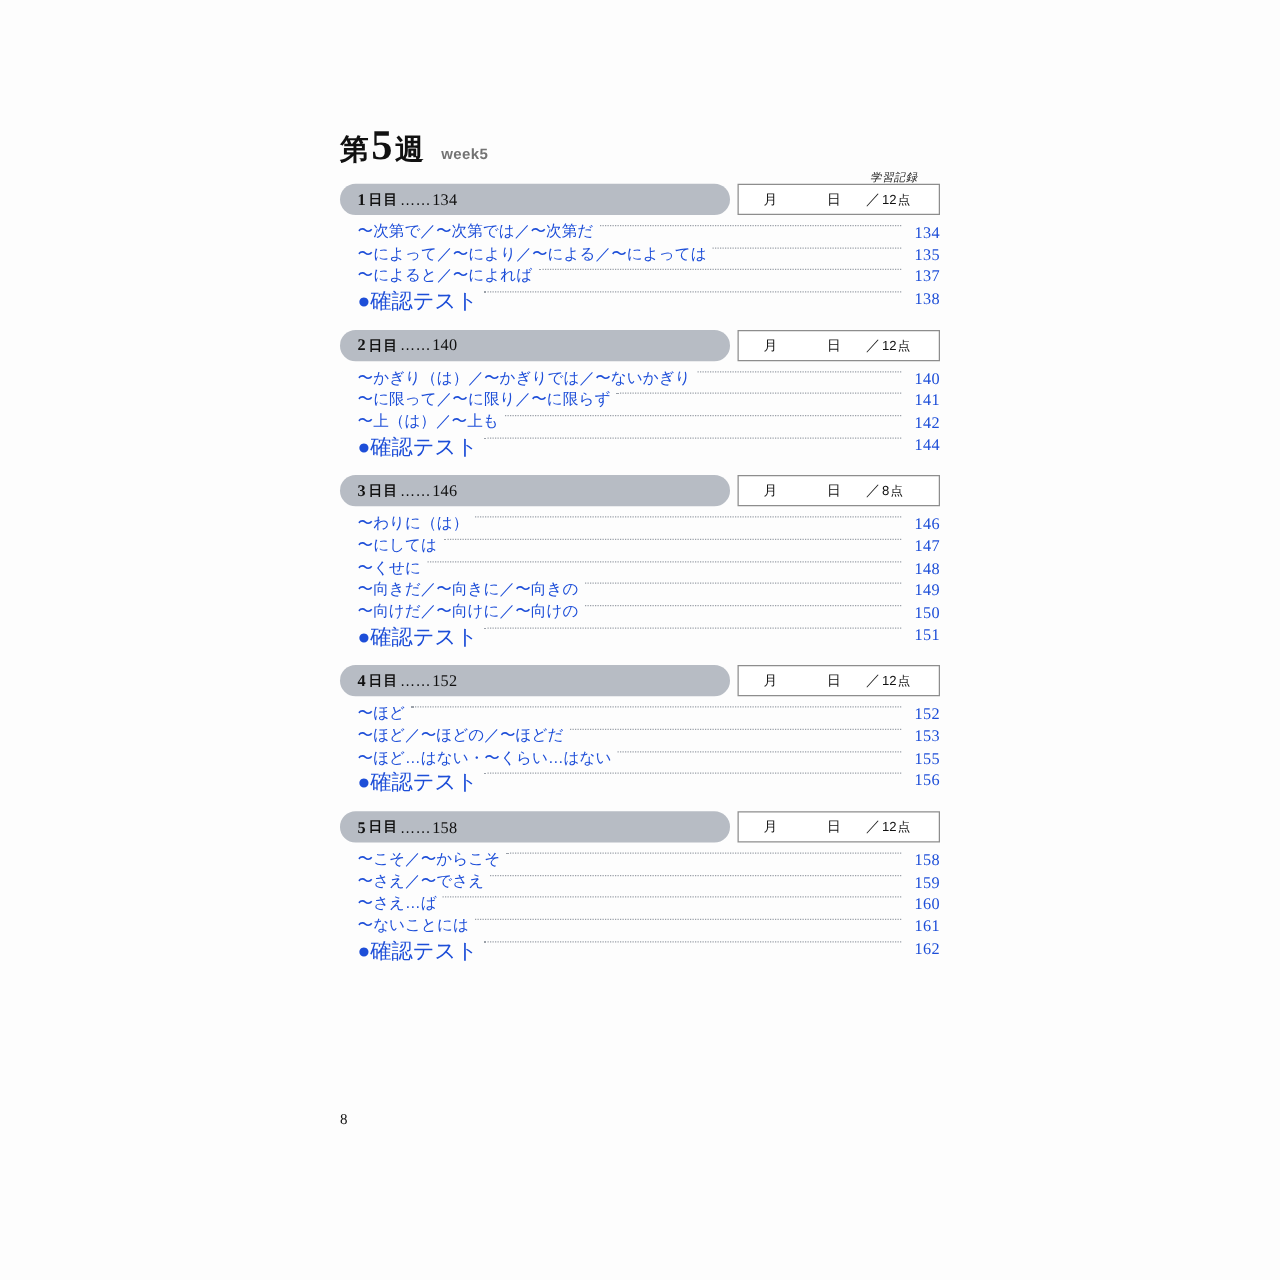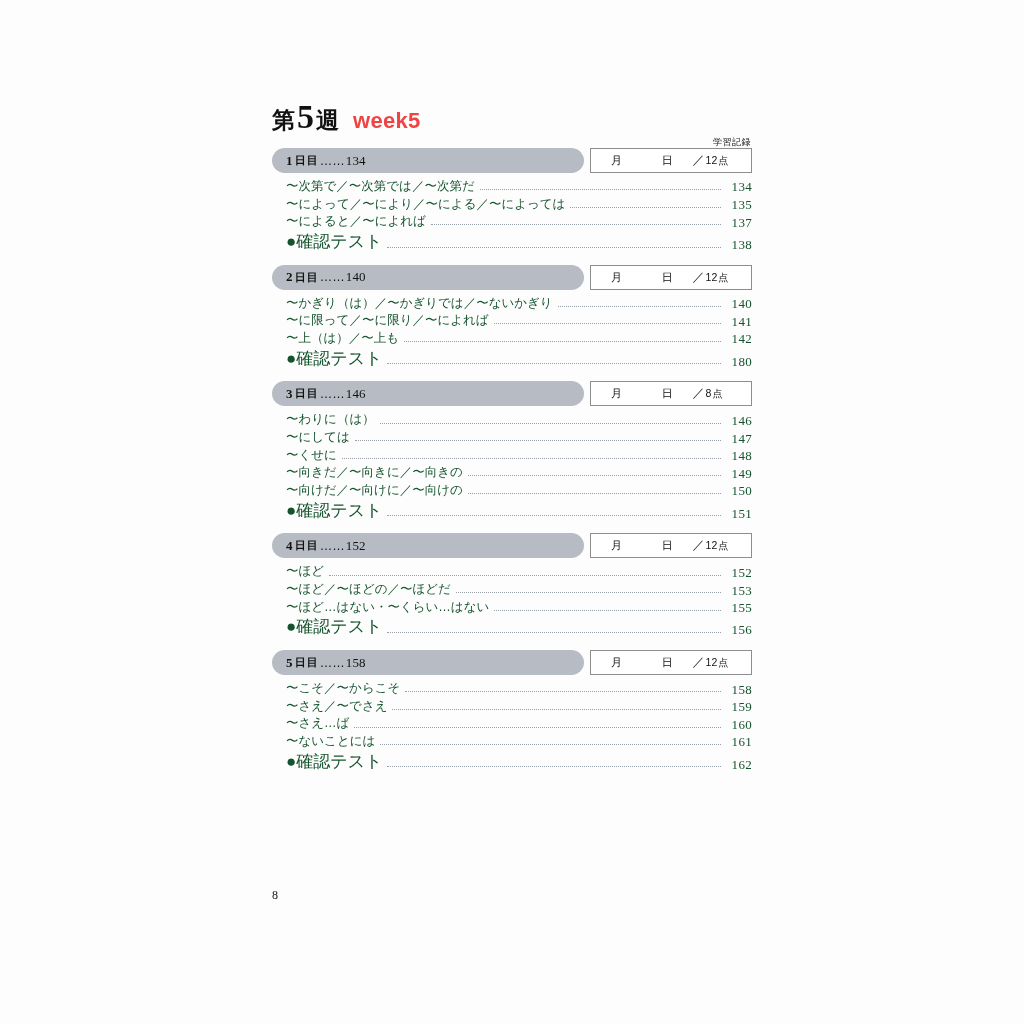--- a/index.html
+++ b/index.html
@@ -46,34 +46,35 @@
     align-items: baseline;
   }
   .week-title .num {
     font-size: 34px;
     line-height: 1;
     padding: 0 2px;
     font-family: "Liberation Serif", serif;
     font-weight: bold;
   }
   .week-en {
-    font-size: 22px;
+    font-size: 12px;
     font-weight: bold;
     font-family: "Liberation Sans", sans-serif;
-    color: #ef4444;
+    color: #737373;
     letter-spacing: 0.3px;
   }
 
   .record-label {
     position: absolute;
-    right: 1px;
+    right: 18px;
     top: 36px;
     font-size: 9px;
     color: #222;
     letter-spacing: 0.5px;
+    font-style: italic;
   }
 
   
   .day-block {
     margin-bottom: 13px;
   }
   .day-bar-row {
     display: flex;
     align-items: stretch;
     height: 25px;
@@ -141,25 +142,24 @@
     margin-left: 1px;
   }
 
   
   .entries {
     margin-top: 7px;
     padding-left: 14px;
   }
   .entry {
     display: flex;
-    align-items: flex-end;
     font-size: 12.5px;
     line-height: 1.05;
     margin-bottom: 3.5px;
-    color: #14532d;
+    color: #1d4ed8;
   }
   .entry .label {
     white-space: nowrap;
     position: relative;
     padding-bottom: 1px;
   }
   .entry .leader {
     flex: 1 1 auto;
     border-bottom: 1.5px dotted #9aa0a8;
     margin: 0 5px 4px 5px;
@@ -256,33 +256,33 @@
               <div class="cell-score"><span class="slash">／</span><span>12</span><span class="pts">点</span></div>
             </div>
           </div>
           <div class="entries">
             <div class="entry">
               <span class="label">〜かぎり（は）／〜かぎりでは／〜ないかぎり</span>
               <span class="leader"></span>
               <span class="pg">140</span>
             </div>
             <div class="entry">
-              <span class="label">〜に限って／〜に限り／〜によれば</span>
+              <span class="label">〜に限って／〜に限り／〜に限らず</span>
               <span class="leader"></span>
               <span class="pg">141</span>
             </div>
             <div class="entry">
               <span class="label">〜上（は）／〜上も</span>
               <span class="leader"></span>
               <span class="pg">142</span>
             </div>
             <div class="entry test">
               <span class="label">●確認テスト</span>
               <span class="leader"></span>
-              <span class="pg">180</span>
+              <span class="pg">144</span>
             </div>
           </div>
         </div>
         <div class="day-block">
           <div class="day-bar-row">
             <div class="day-bar">
               <span class="day-num">3</span> 
               <span class="day-word">日目</span>
               <span class="dots">……</span>
               <span class="page-no">146</span>

